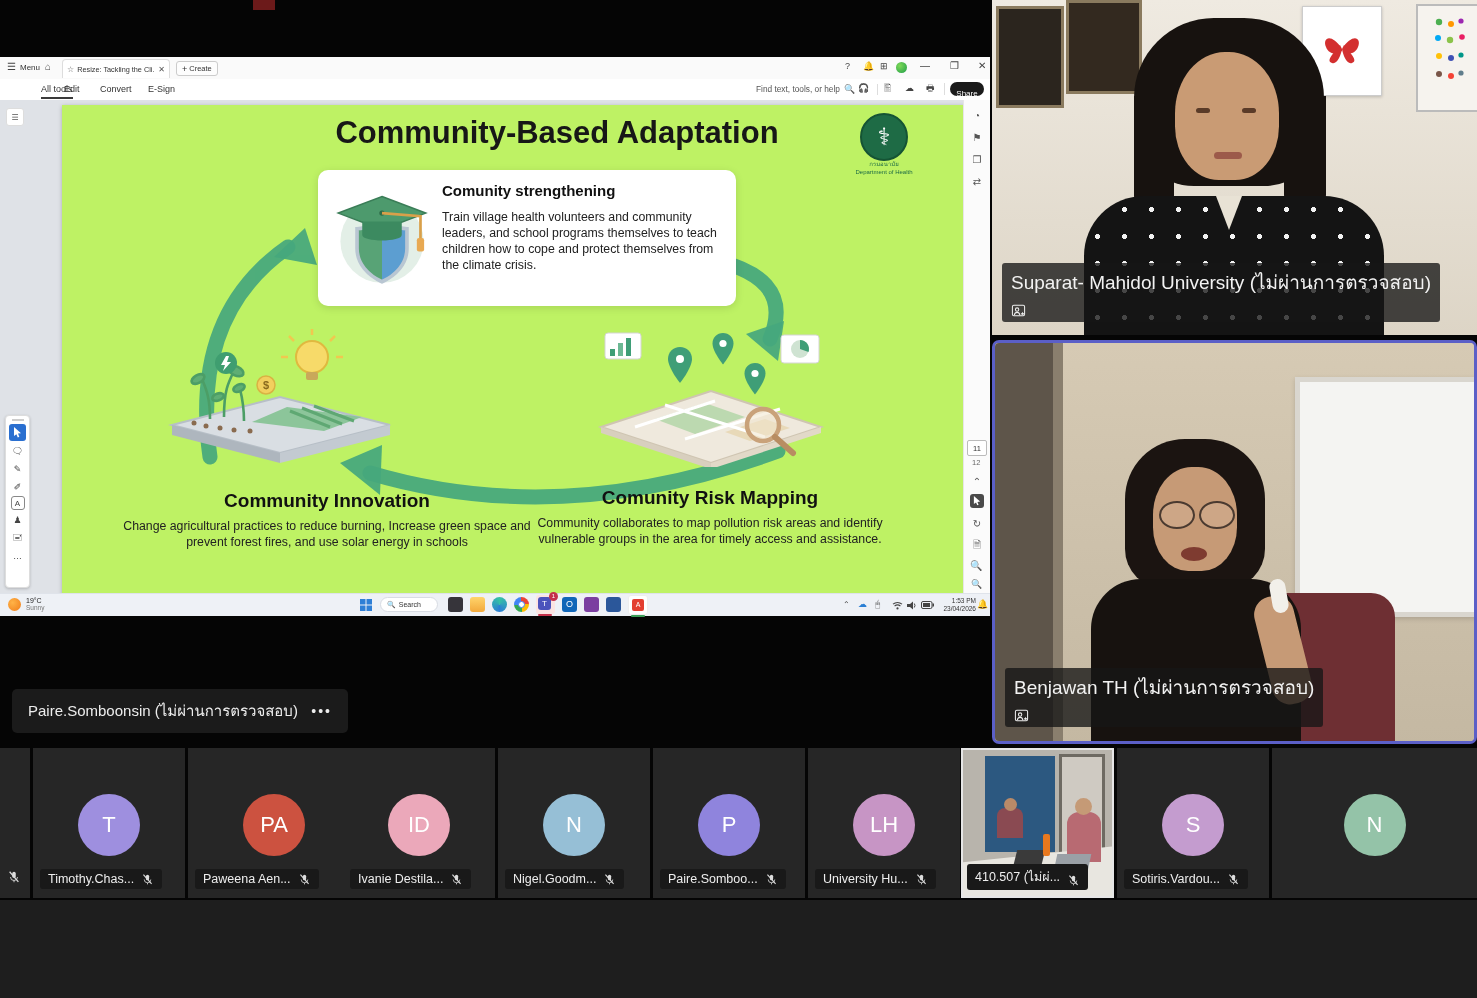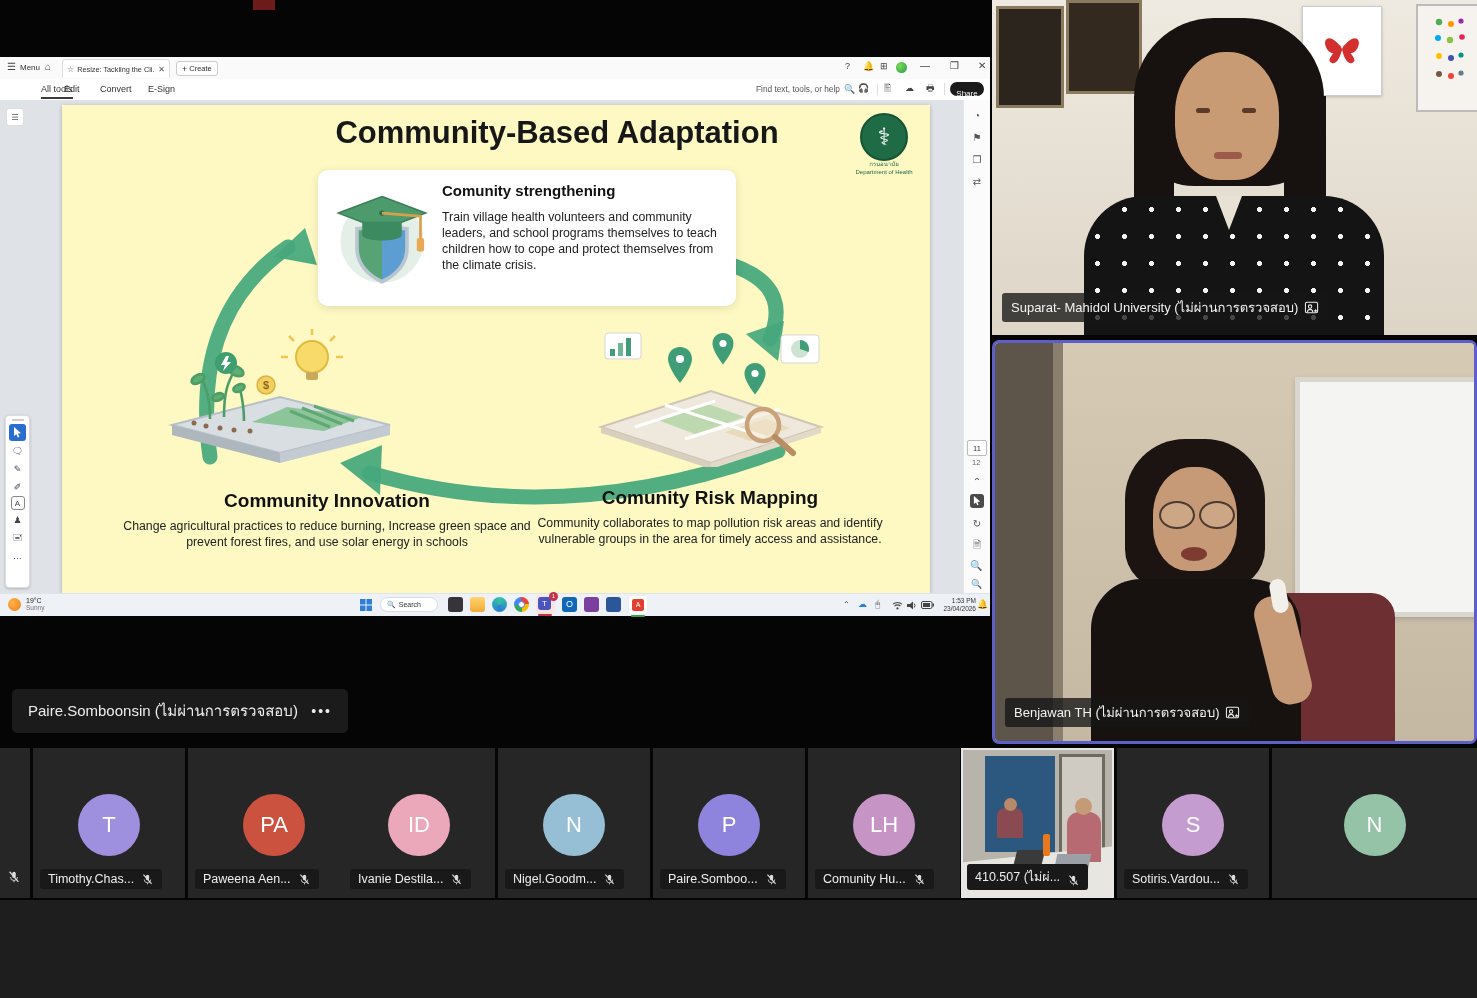--- a/index.html
+++ b/index.html
@@ -12,21 +12,21 @@
   .ac-txt{font-size:8px;color:#333;}
   #ac-tab{left:62px;top:2px;width:108px;height:19px;background:#fff;border:1px solid #ddd;border-bottom:none;
           border-radius:4px 4px 0 0;display:flex;align-items:center;gap:3px;padding:0 4px;box-sizing:border-box;}
   #ac-create{left:176px;top:4px;height:13px;border:1px solid #ccc;border-radius:3px;display:flex;align-items:center;
           padding:0 5px;gap:2px;background:#fdfdfd;}
   .tb-ico{font-size:10px;color:#444;line-height:1;}
   #ac-toolbar{left:0;top:22px;width:990px;height:21px;background:#fff;border-bottom:1px solid #e8e8e8;}
   .nav-item{font-size:9px;color:#333;top:5px;}
   .nav-active:after{content:"";position:absolute;left:0;right:0;bottom:-5px;height:2px;background:#3b3b3b;}
   #ac-doc{left:0;top:43px;width:990px;height:493px;background:#dfe2e7;overflow:hidden;}
-  #pdf-page{left:62px;top:5px;width:868px;height:508px;background:#fef9c3;box-shadow:0 1px 4px rgba(0,0,0,.25);}
+  #pdf-page{left:62px;top:5px;width:868px;height:508px;background:#bef264;box-shadow:0 1px 4px rgba(0,0,0,.25);padding-left:42px;}
   #left-palette{left:5px;top:315px;width:23px;height:168px;background:#fff;border:1px solid #ddd;border-radius:4px;
           box-shadow:0 1px 3px rgba(0,0,0,.2);display:flex;flex-direction:column;align-items:center;padding-top:3px;gap:1px;}
   .pal-item{width:17px;height:17px;display:flex;align-items:center;justify-content:center;font-size:9px;color:#444;border-radius:3px;}
   .pal-sel{background:#2a6fd0;color:#fff;}
   #right-rail{right:0;top:0;width:26px;height:493px;background:#fbfbfb;border-left:1px solid #e6e6e6;}
   .rail-ico{left:6px;width:14px;height:14px;color:#555;font-size:10px;display:flex;align-items:center;justify-content:center;}
   #page-box{left:3px;width:18px;height:14px;border:1px solid #bbb;background:#fff;font-size:7.5px;color:#333;
           display:flex;align-items:center;justify-content:center;border-radius:2px;}
   .rail-sel{background:#4a4a4a;border-radius:3px;color:#fff;}
   
@@ -38,22 +38,22 @@
   #card{left:256px;top:65px;width:418px;height:136px;background:#fff;border-radius:10px;box-shadow:0 2px 8px rgba(0,0,0,.12);}
   #card-title{left:124px;top:12px;font-size:15px;font-weight:bold;color:#111;}
   #card-body{left:124px;top:40px;width:280px;font-size:12.3px;color:#222;line-height:1.3;}
   .sec-title{font-size:19px;font-weight:bold;color:#111;text-align:center;}
   .sec-body{font-size:12.3px;color:#222;text-align:center;line-height:1.32;}
   
   #taskbar{left:0;top:593px;width:990px;height:22px;background:#eef1f6;border-top:1px solid #dfe3ea;}
   .tb-app{top:3px;width:15px;height:15px;border-radius:3px;}
   .tray-txt{font-size:6.5px;color:#333;line-height:1.2;text-align:right;}
   
-  .vlabel{position:absolute;background:rgba(22,22,22,.78);color:#f2f2f2;font-size:13px;padding:4px 9px;
-          border-radius:3px;display:flex;align-items:center;gap:6px;white-space:nowrap;}
+  .vlabel{position:absolute;background:rgba(22,22,22,.78);color:#f2f2f2;font-size:19px;padding:4px 9px;
+          border-radius:3px;display:flex;gap:6px;white-space:nowrap;flex-direction:column;}
   #presenter-pill{left:12px;top:689px;width:336px;height:44px;background:#1b1b1b;border-radius:5px;color:#ededed;
           font-size:15px;display:flex;align-items:center;padding:0 16px;box-sizing:border-box;justify-content:space-between;}
   .ptile{position:absolute;top:748px;height:150px;background:#262626;overflow:hidden;}
   .avatar{position:absolute;left:50%;top:46px;transform:translateX(-50%);width:62px;height:62px;border-radius:50%;
           color:#fff;font-size:22px;display:flex;align-items:center;justify-content:center;}
   .plabel{position:absolute;left:7px;bottom:9px;background:#191919;color:#eee;font-size:12.5px;padding:3px 8px;
           border-radius:3px;display:flex;align-items:flex-end;gap:7px;white-space:nowrap;}
   #callbar{left:0;top:900px;width:1477px;height:98px;background:#1e1e1e;}
   svg{display:block;}
   .scene{position:absolute;inset:0;overflow:hidden;}
@@ -468,21 +468,21 @@
           <path d="M4 8a4 4 0 0 0 8 0" fill="none" stroke="#ddd"></path>
           <line x1="8" y1="12" x2="8" y2="14" stroke="#ddd"></line>
           <line x1="3" y1="2" x2="13" y2="13.5" stroke="#ddd" stroke-width="1.4"></line>
         </svg>
     </div>
   </div>
 
   <div class="ptile" style="left:808px;width:152px;">
     <div class="avatar" style="background: rgb(199, 149, 197);">LH</div>
     <div class="plabel">
-        <span>Comunity Hu...</span>
+        <span>University Hu...</span>
       <svg width="13" height="13" viewBox="0 0 16 16">
           <rect x="6" y="2" width="4" height="7" rx="2" fill="#ddd"></rect>
           <path d="M4 8a4 4 0 0 0 8 0" fill="none" stroke="#ddd"></path>
           <line x1="8" y1="12" x2="8" y2="14" stroke="#ddd"></line>
           <line x1="3" y1="2" x2="13" y2="13.5" stroke="#ddd" stroke-width="1.4"></line>
         </svg>
     </div>
   </div>
 
   <div class="ptile" style="left:961px;width:153px;border:2px solid #e6e6e6;box-sizing:border-box;">

